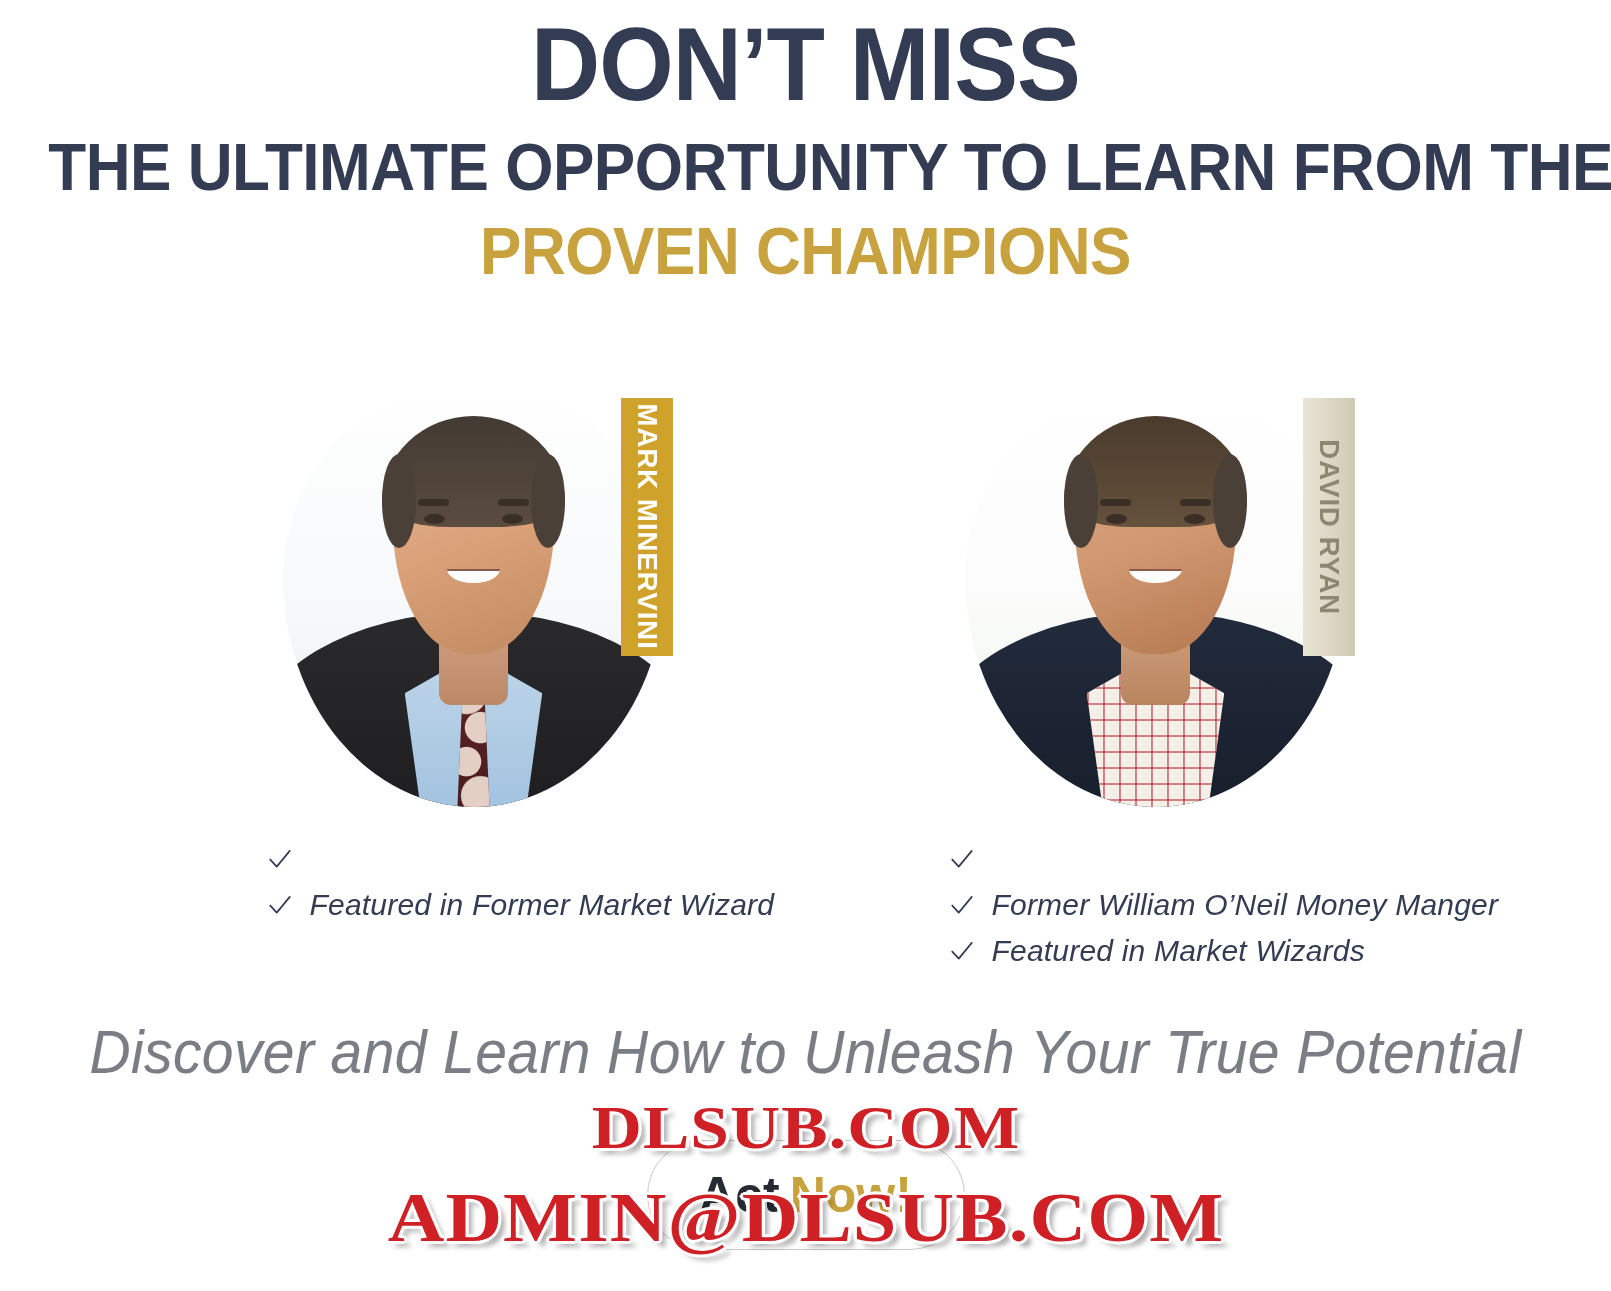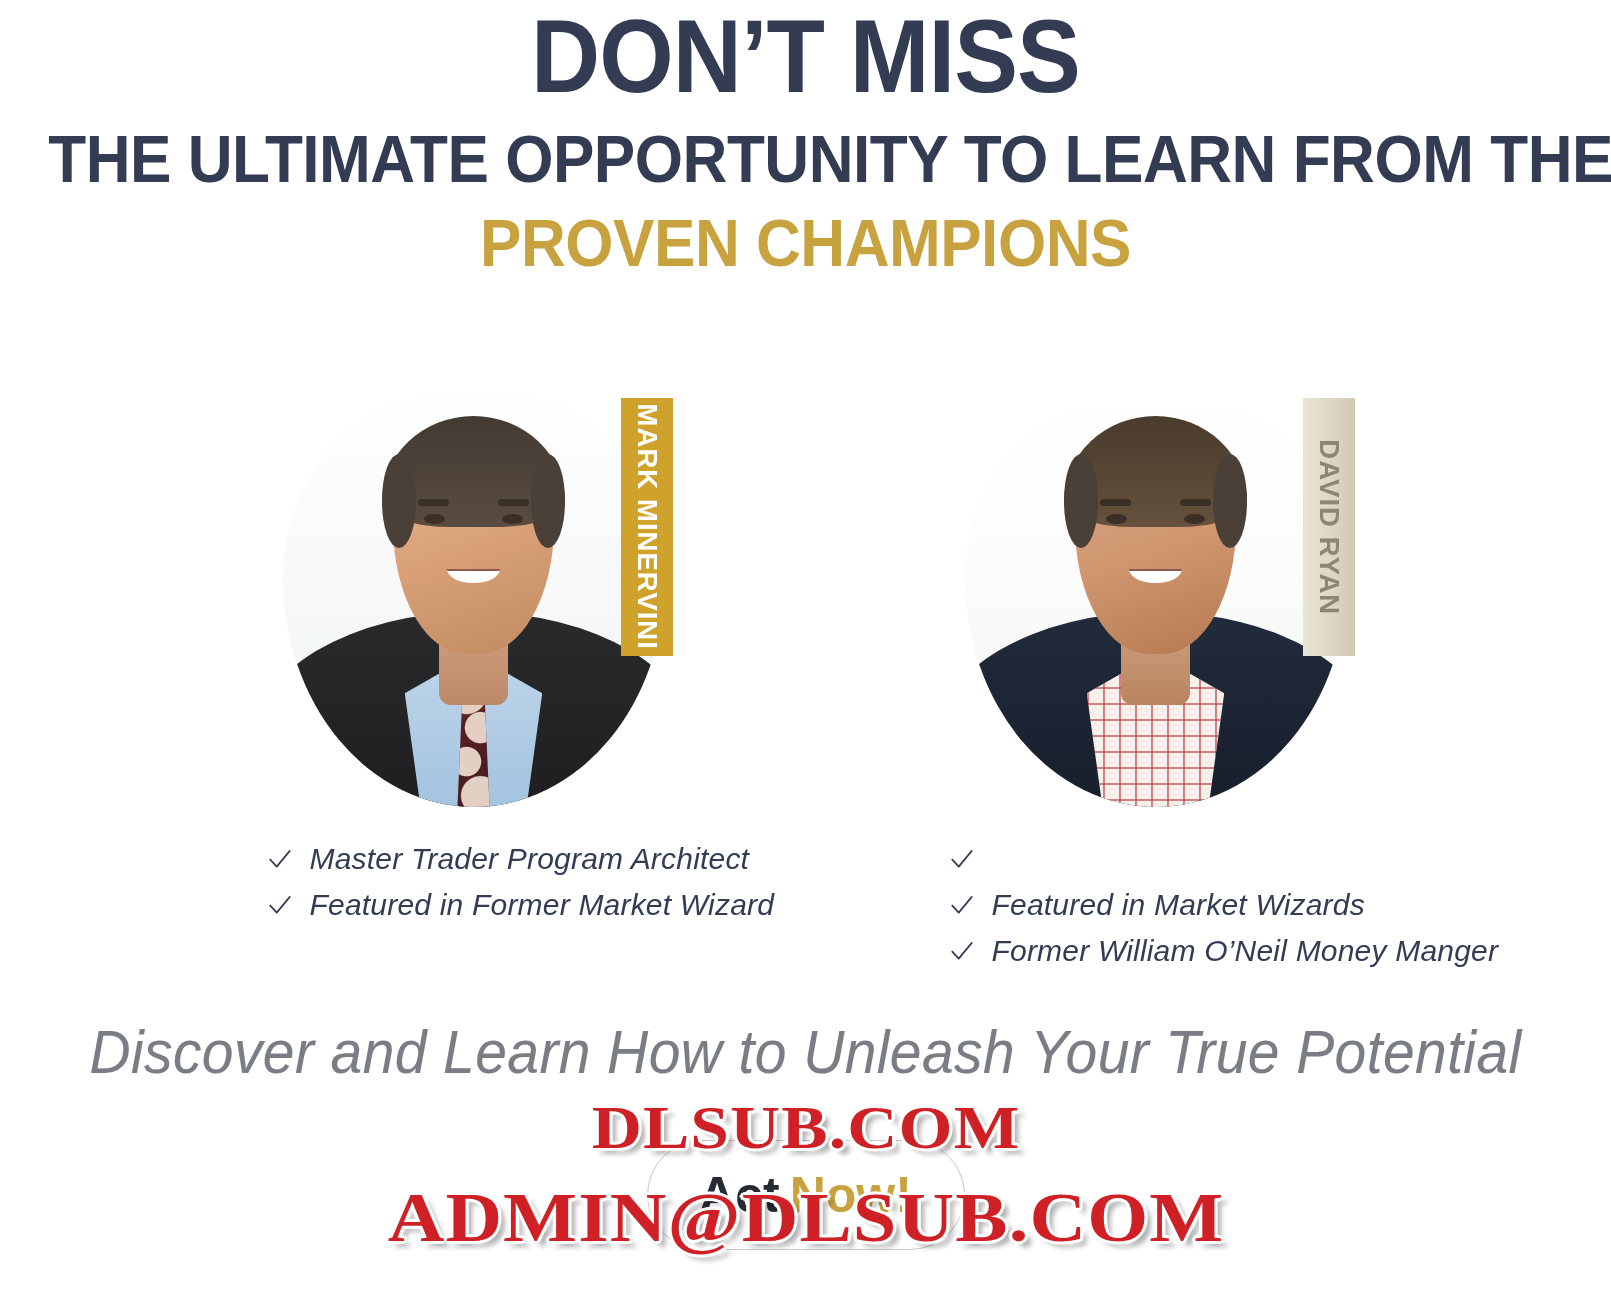--- a/index.html
+++ b/index.html
@@ -15,20 +15,21 @@
     width: 1611px;
     height: 1291px;
     background: #ffffff;
   }
 
   
   .headline-block {
     position: absolute;
     top: 0; left: 0; right: 0;
     text-align: center;
+    padding-top: 8px;
   }
   .hl-1 {
     font-family: "Liberation Sans", sans-serif;
     font-weight: 700;
     font-size: 104px;
     line-height: 1.08;
     letter-spacing: -1px;
     color: #333c52;
     transform: scaleX(0.92);
   }
@@ -362,21 +363,20 @@
         <div class="name-tag gold">
           <span class="name-text">MARK MINERVINI</span>
         </div>
       </div>
 
       <div class="bullets left">
         <div class="bullet-row">
           <svg class="check-icon" viewBox="0 0 24 24" fill="none">
             <path d="M3 12.5 L9 19 L21 4.5" stroke="#333c52" stroke-width="1.6" stroke-linecap="round" stroke-linejoin="round"></path>
           </svg>
-          <span class="bullet-text">Master Trader Program Architect</span>
         </div>
         <div class="bullet-row">
           <svg class="check-icon" viewBox="0 0 24 24" fill="none">
             <path d="M3 12.5 L9 19 L21 4.5" stroke="#333c52" stroke-width="1.6" stroke-linecap="round" stroke-linejoin="round"></path>
           </svg>
           <span class="bullet-text">Featured in Former Market Wizard</span>
         </div>
       </div>
     </div>
 
@@ -406,27 +406,27 @@
       <div class="bullets right">
         <div class="bullet-row">
           <svg class="check-icon" viewBox="0 0 24 24" fill="none">
             <path d="M3 12.5 L9 19 L21 4.5" stroke="#333c52" stroke-width="1.6" stroke-linecap="round" stroke-linejoin="round"></path>
           </svg>
         </div>
         <div class="bullet-row">
           <svg class="check-icon" viewBox="0 0 24 24" fill="none">
             <path d="M3 12.5 L9 19 L21 4.5" stroke="#333c52" stroke-width="1.6" stroke-linecap="round" stroke-linejoin="round"></path>
           </svg>
-          <span class="bullet-text">Featured in Market Wizards</span>
+          <span class="bullet-text">Former William O’Neil Money Manger</span>
         </div>
         <div class="bullet-row">
           <svg class="check-icon" viewBox="0 0 24 24" fill="none">
             <path d="M3 12.5 L9 19 L21 4.5" stroke="#333c52" stroke-width="1.6" stroke-linecap="round" stroke-linejoin="round"></path>
           </svg>
-          <span class="bullet-text">Former William O’Neil Money Manger</span>
+          <span class="bullet-text">Featured in Market Wizards</span>
         </div>
       </div>
     </div>
 
   </div>
 
   <div class="tagline">Discover and Learn How to Unleash Your True Potential</div>
 
   <div class="cta-button">
     <span class="cta-act">Act</span>

